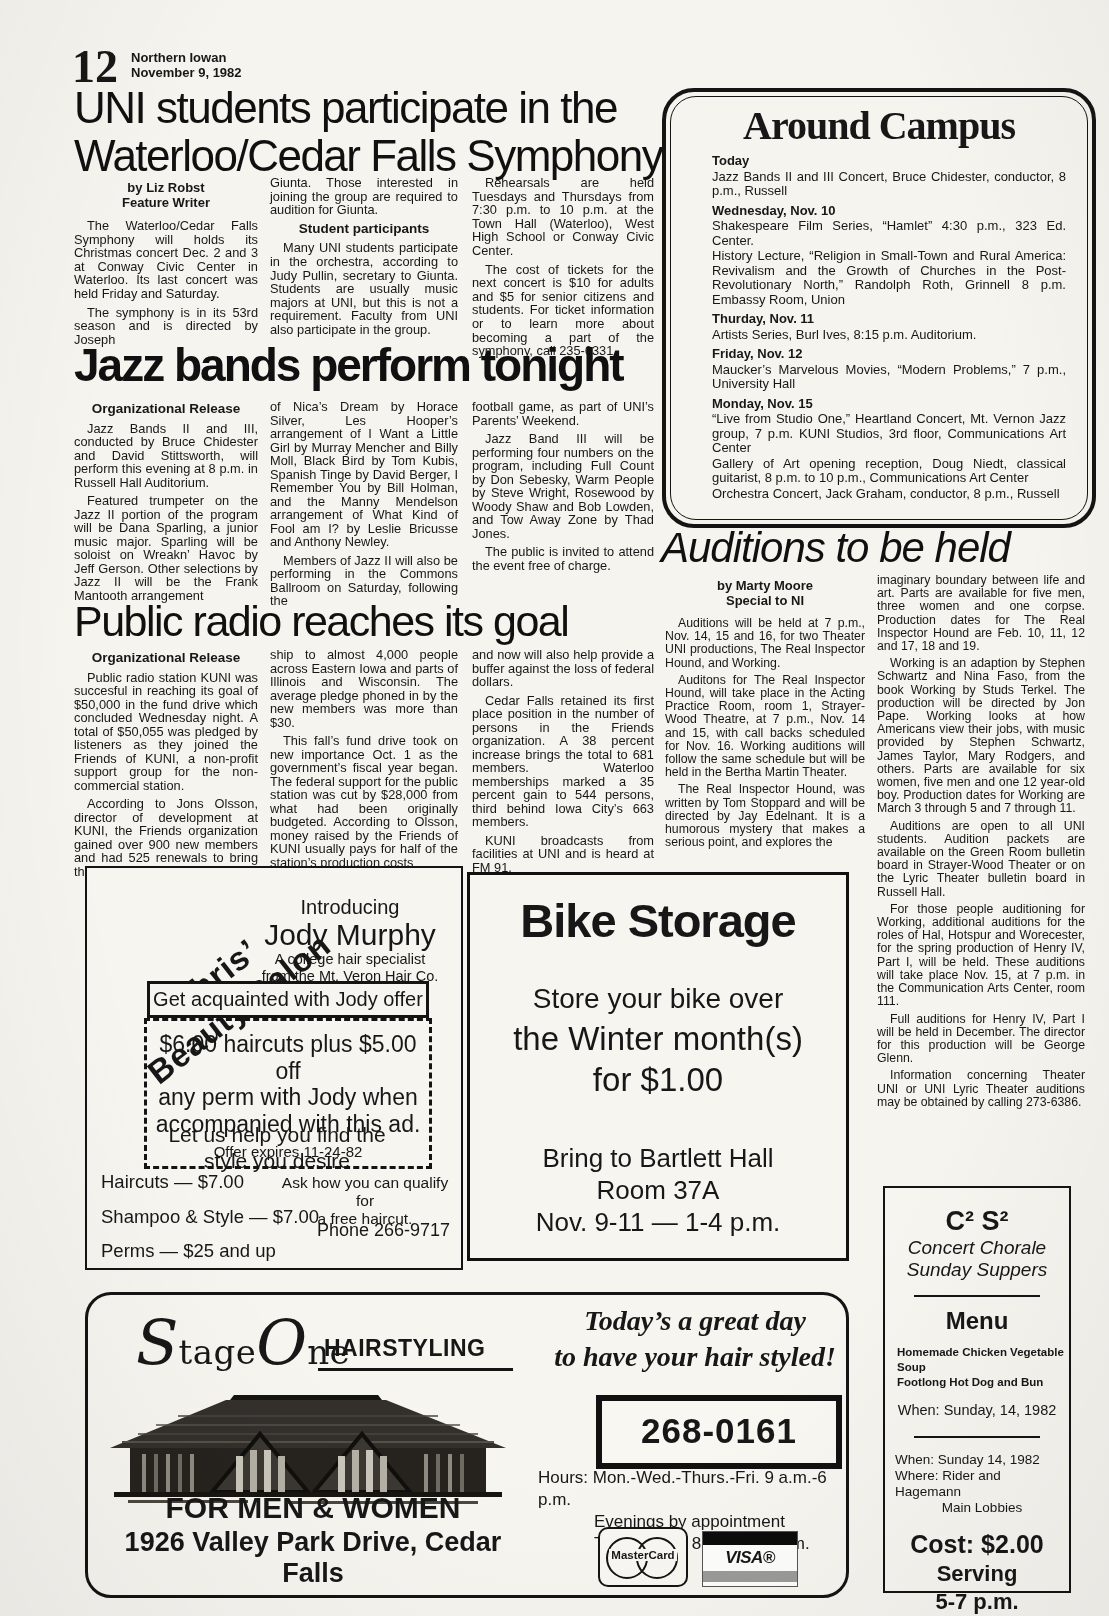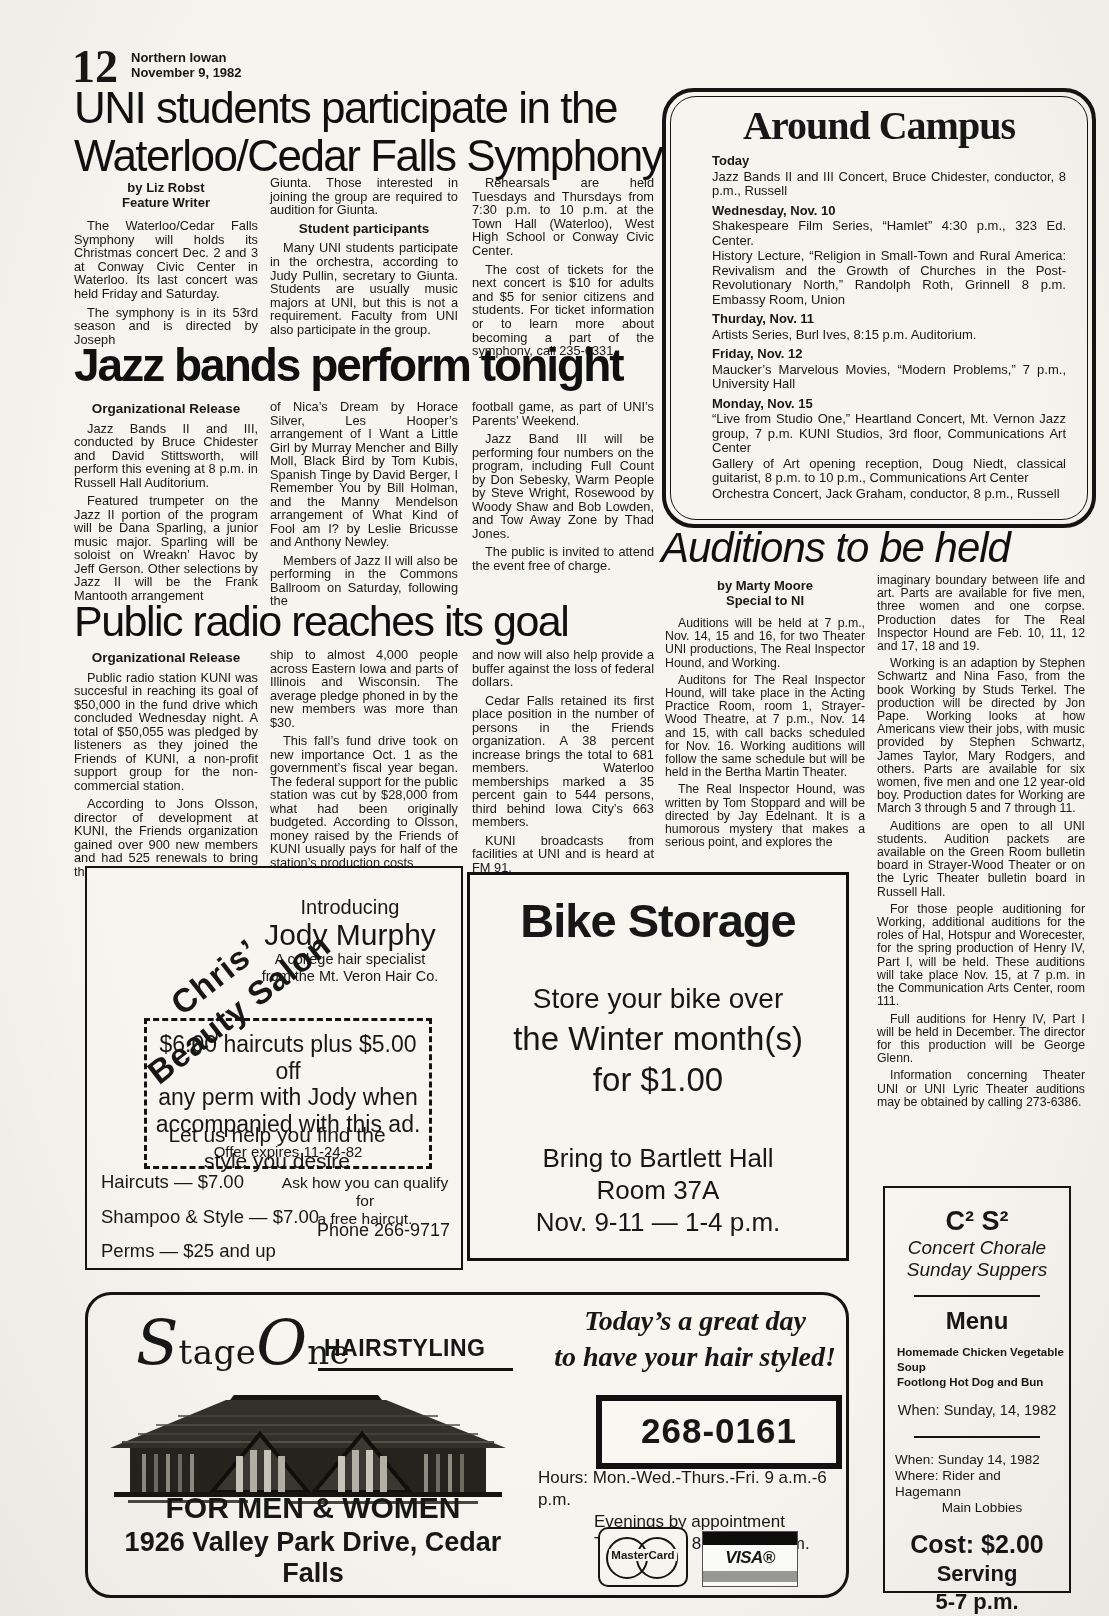--- a/index.html
+++ b/index.html
@@ -236,20 +236,21 @@
     <div class="chris-logo">
       <div>Chris’</div>
       <div>Beauty Salon</div>
     </div>
     <div class="chris-head">
       <div class="chris-intro">Introducing</div>
       <div class="chris-name">Jody Murphy</div>
       <div class="chris-sub">A college hair specialist</div>
       <div class="chris-sub">from the Mt. Veron Hair Co.</div>
     </div>
+    <div class="chris-offer-head">Get acquainted with Jody   offer</div>
     <div class="chris-coupon">
       <div class="big">$6.00 haircuts plus $5.00 off</div>
       <div class="big">any perm with Jody when</div>
       <div class="big">accompanied with this ad.</div>
       <div class="chris-expires">Offer expires 11-24-82</div>
     </div>
     <div class="chris-tag">
       <div>Let us help you find the</div>
       <div>style you desire</div>
     </div>

